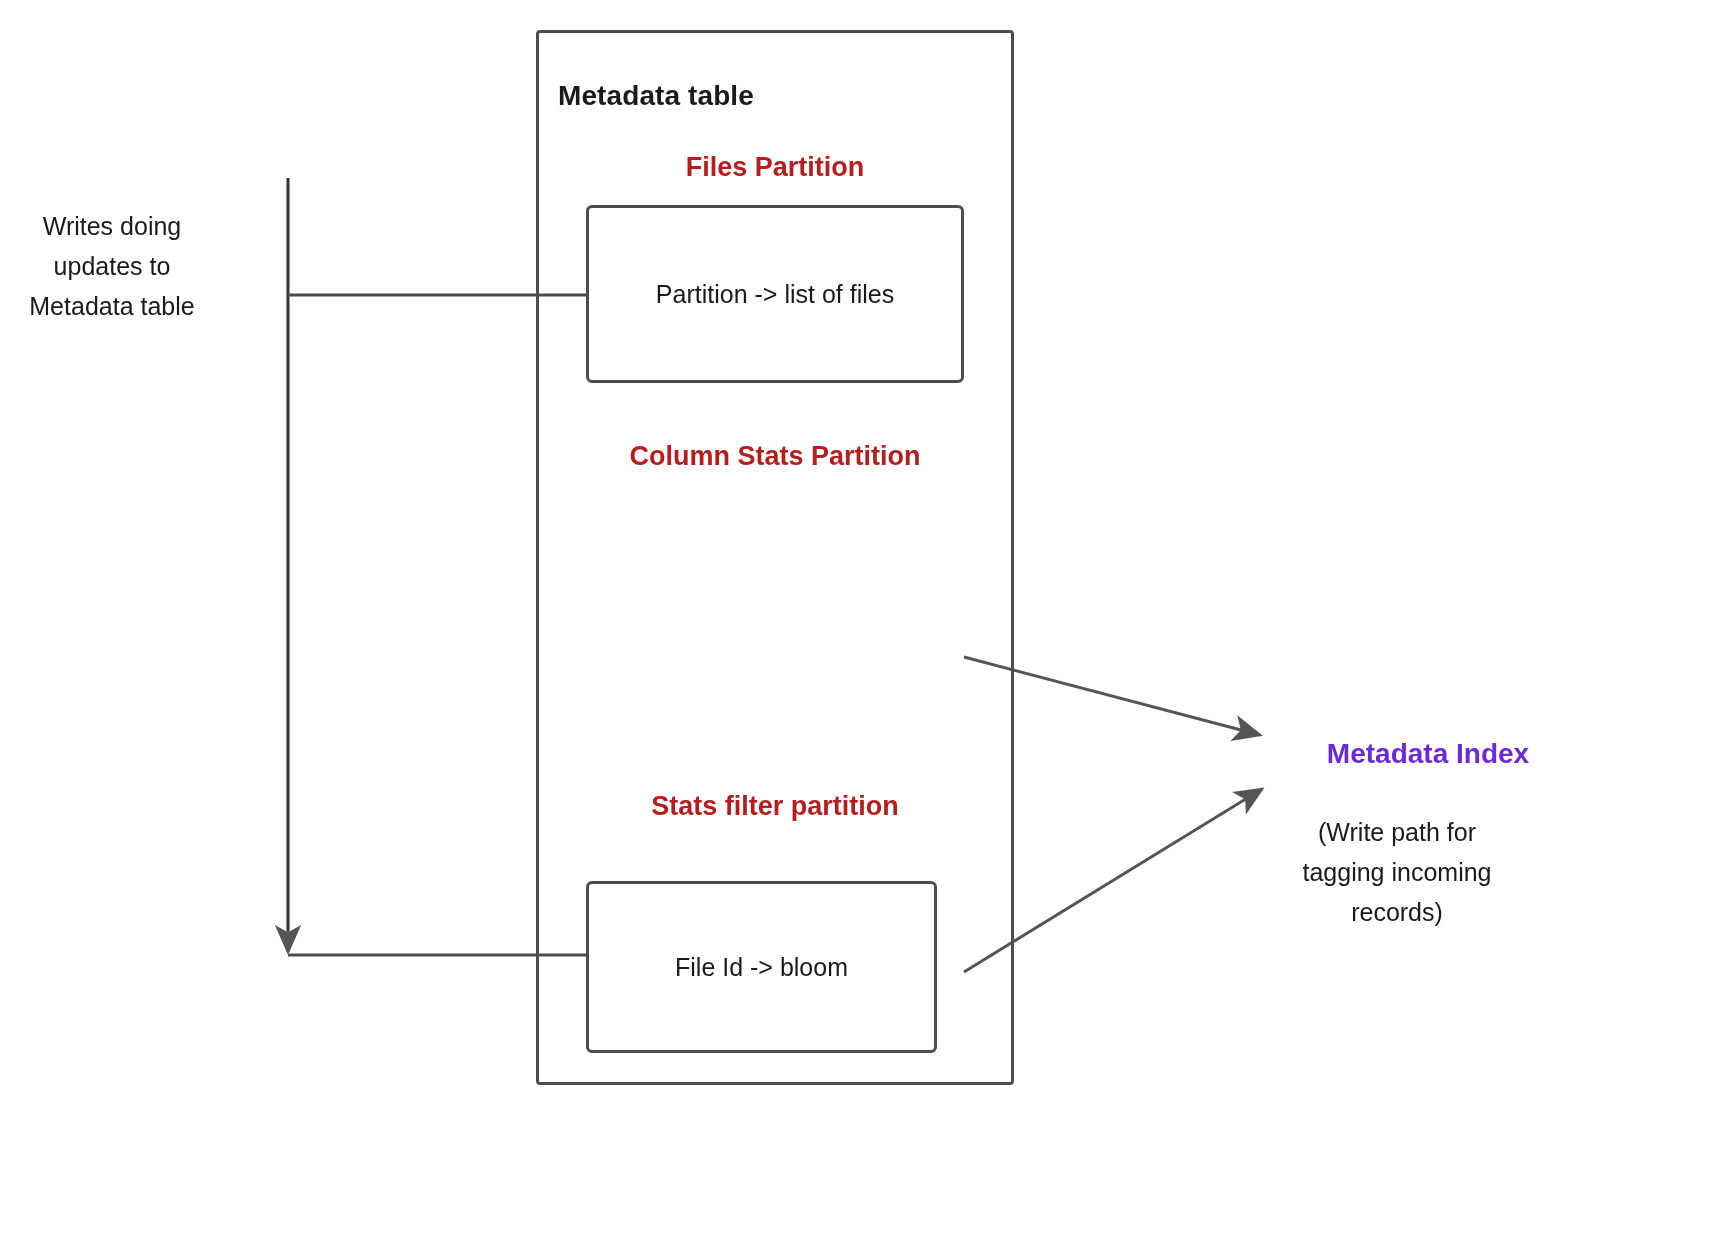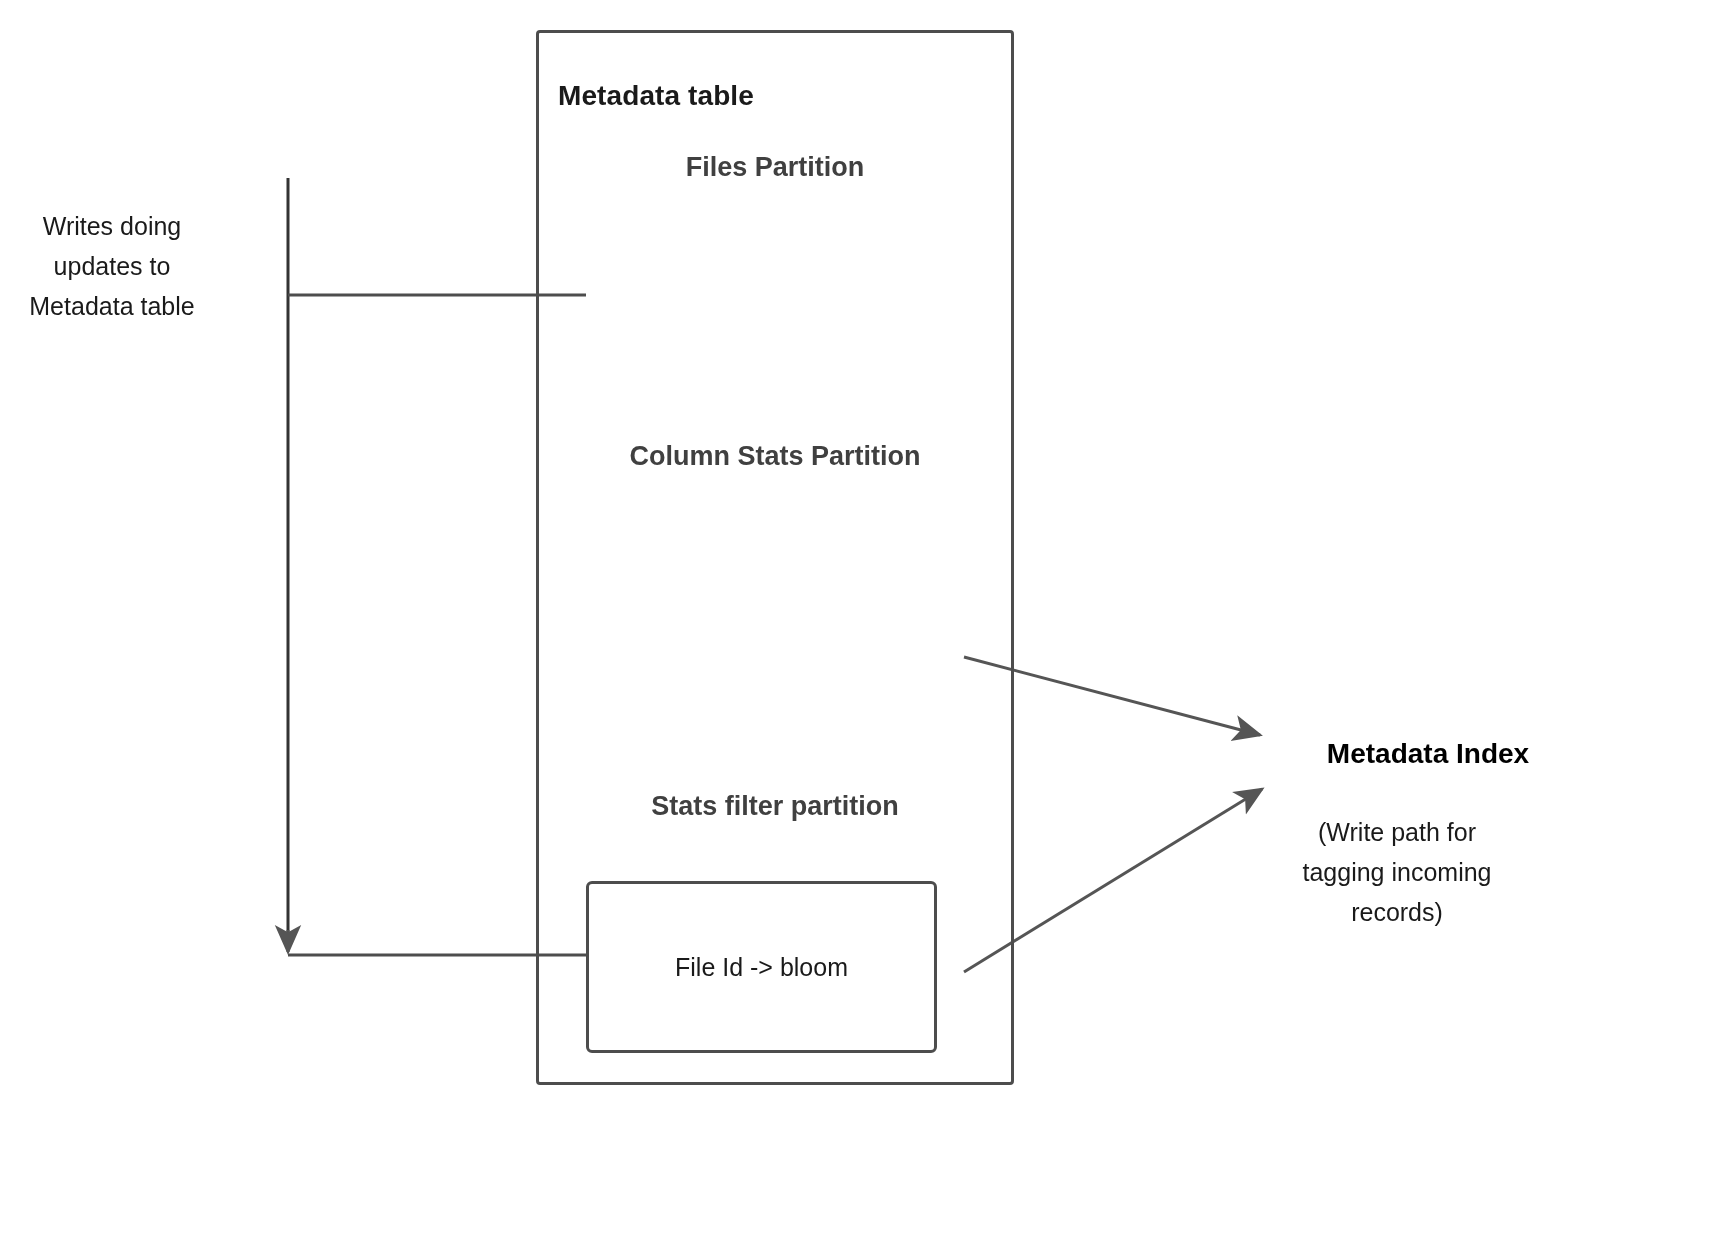--- a/index.html
+++ b/index.html
@@ -35,21 +35,21 @@
 
   
   .sec-head{
     position:absolute;
     width:390px;
     left:580px;
     text-align:center;
     font-size:27px;
     font-weight:bold;
     line-height:40px;
-    color:#404040;
+    color:#b91c1c;
   }
   #head-files{top:147px;}
   #head-colstats{top:436px;}
   #head-bloom{top:786px;}
 
   
   .pbox{
     position:absolute;
     box-sizing:border-box;
     border:3px solid #4d4d4d;
@@ -82,21 +82,21 @@
   }
 
   
   .mi-title{
     position:absolute;
     left:1288px;top:738px;
     width:280px;
     text-align:center;
     font-size:28px;
     font-weight:bold;
-    color:#000000;
+    color:#6d28d9;
     white-space:nowrap;
   }
   .mi-sub{
     position:absolute;
     left:1268px;top:812px;
     width:258px;
     text-align:center;
     font-size:25px;
     line-height:40px;
     color:#1a1a1a;
@@ -131,20 +131,21 @@
 
   <div class="left-note">Writes doing
 updates to
 Metadata table</div>
 
   <div class="mt-outer"></div>
 
   <div class="mt-title">Metadata table</div>
 
   <div class="sec-head" id="head-files">Files Partition</div>
+  <div class="pbox" id="box-files">Partition -&gt; list of files</div>
 
   <div class="sec-head" id="head-colstats">Column Stats
 Partition</div>
 
   <div class="sec-head" id="head-bloom">Stats filter
 partition</div>
   <div class="pbox" id="box-bloom">File Id -&gt; bloom</div>
 
   <div class="mi-title">Metadata Index</div>
   <div class="mi-sub">(Write path for

